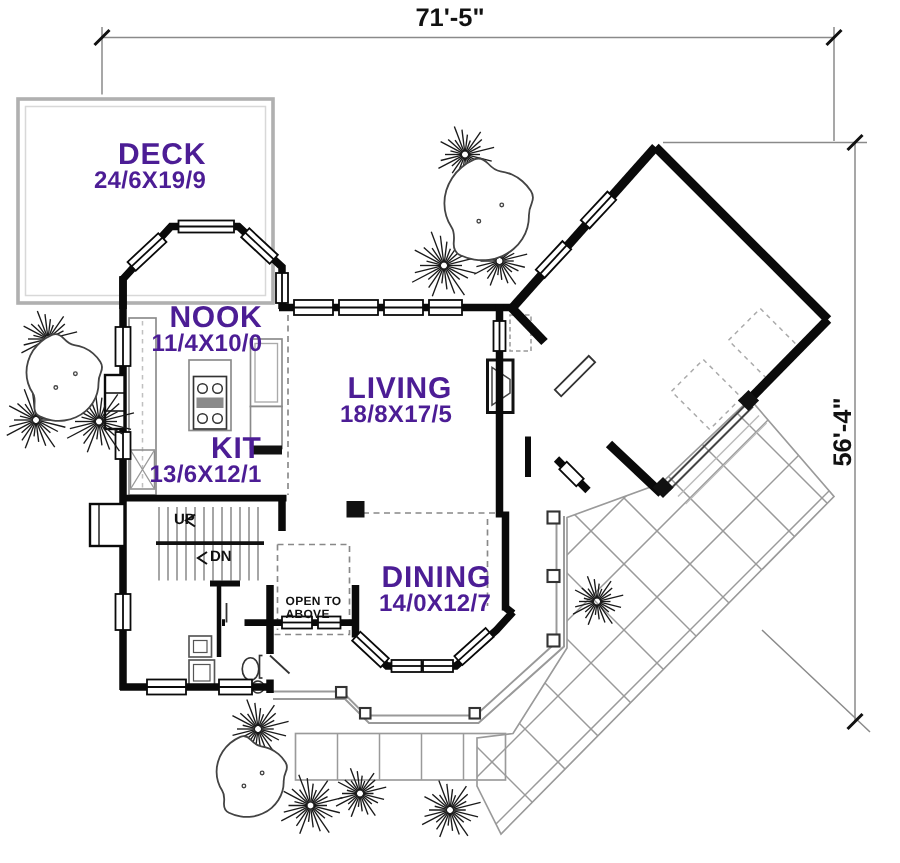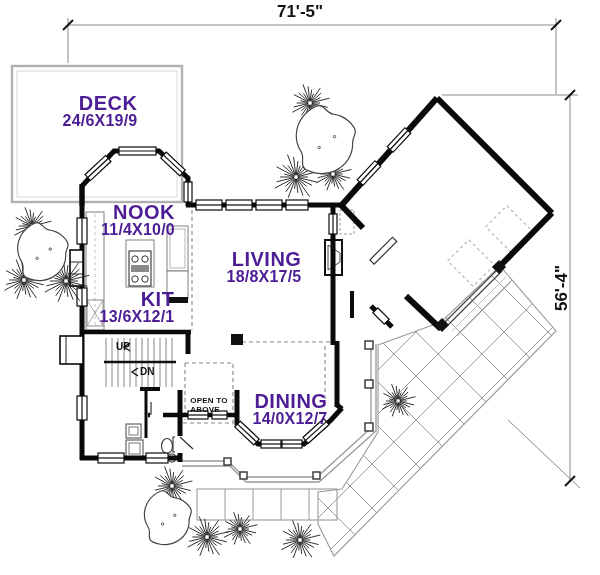--- a/index.html
+++ b/index.html
@@ -722,21 +722,21 @@
 <div class="lbl" style="left:436px;top:196px;">
 </div>
 <div class="lbl" style="left:264px;top:249px;">
   <div class="room-name">LIVING</div>
   <div class="room-size">18/8X17/5</div>
 </div>
 <div class="lbl" style="left:137px;top:289px;">
   <div class="room-name">KIT</div>
   <div class="room-size">13/6X12/1</div>
 </div>
-<div class="lbl" style="left:290px;top:375px;margin-top:16px;">
+<div class="lbl" style="left:290px;top:375px;">
   <div class="room-name">DINING</div>
   <div class="room-size">14/0X12/7</div>
 </div>
 
 <div class="stair-lbl" style="left:116px;top:342px;">UP</div>
 <div class="stair-lbl" style="left:140px;top:367px;">DN</div>
 
 <div class="open-above">
   <div>OPEN TO</div>
   <div>ABOVE</div>

